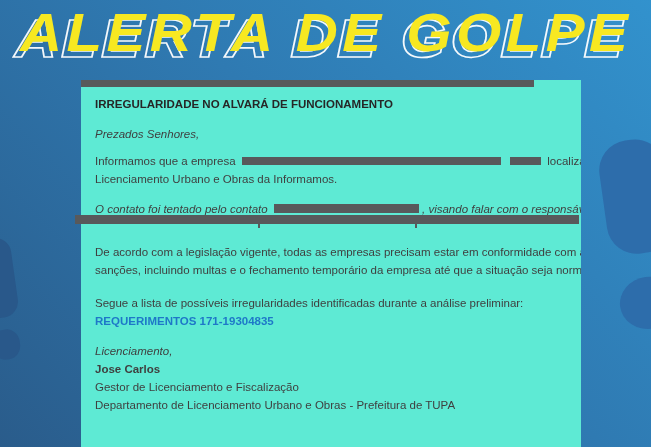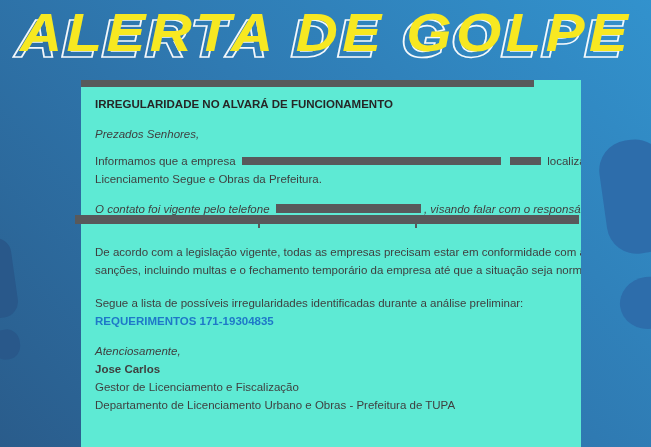--- a/index.html
+++ b/index.html
@@ -88,37 +88,37 @@
     <div class="line heading">IRREGULARIDADE NO ALVARÁ DE FUNCIONAMENTO</div>
 
     <div class="line mt12">Prezados Senhores,</div>
 
     <div class="line mt9">
       <span>Informamos que a empresa</span>
       <span class="redact redact-inline r-company"></span>
       <span class="redact redact-inline r-company2"></span>
       <span>localizada no</span>
     </div>
-    <div class="line">Licenciamento Segue e Obras da Prefeitura.</div>
+    <div class="line">Licenciamento Urbano e Obras da Informamos.</div>
 
     <div class="line mt12">
-      <span>O contato foi vigente pelo telefone</span>
+      <span>O contato foi tentado pelo contato</span>
       <span class="redact redact-inline r-phone"></span>
       <span>, visando falar com o responsável finan</span>
     </div>
 
     <div class="line mt25">De acordo com a legislação vigente, todas as empresas precisam estar em conformidade com as normas</div>
     <div class="line">sanções, incluindo multas e o fechamento temporário da empresa até que a situação seja normalizada.</div>
 
     <div class="line mt11">Segue a lista de possíveis irregularidades identificadas durante a análise preliminar:</div>
 
     <div class="line mt10 link-line">REQUERIMENTOS 171-19304835</div>
 
 
-    <div class="line mt12">Atenciosamente,</div>
+    <div class="line mt12">Licenciamento,</div>
     <div class="line b">Jose Carlos</div>
     <div class="line">Gestor de Licenciamento e Fiscalização</div>
     <div class="line">Departamento de Licenciamento Urbano e Obras - Prefeitura de TUPA</div>
   </div>
 </div>
 
 <div class="redact-full">
   <div class="tick tick1"></div>
   <div class="tick tick2"></div>
 </div>

